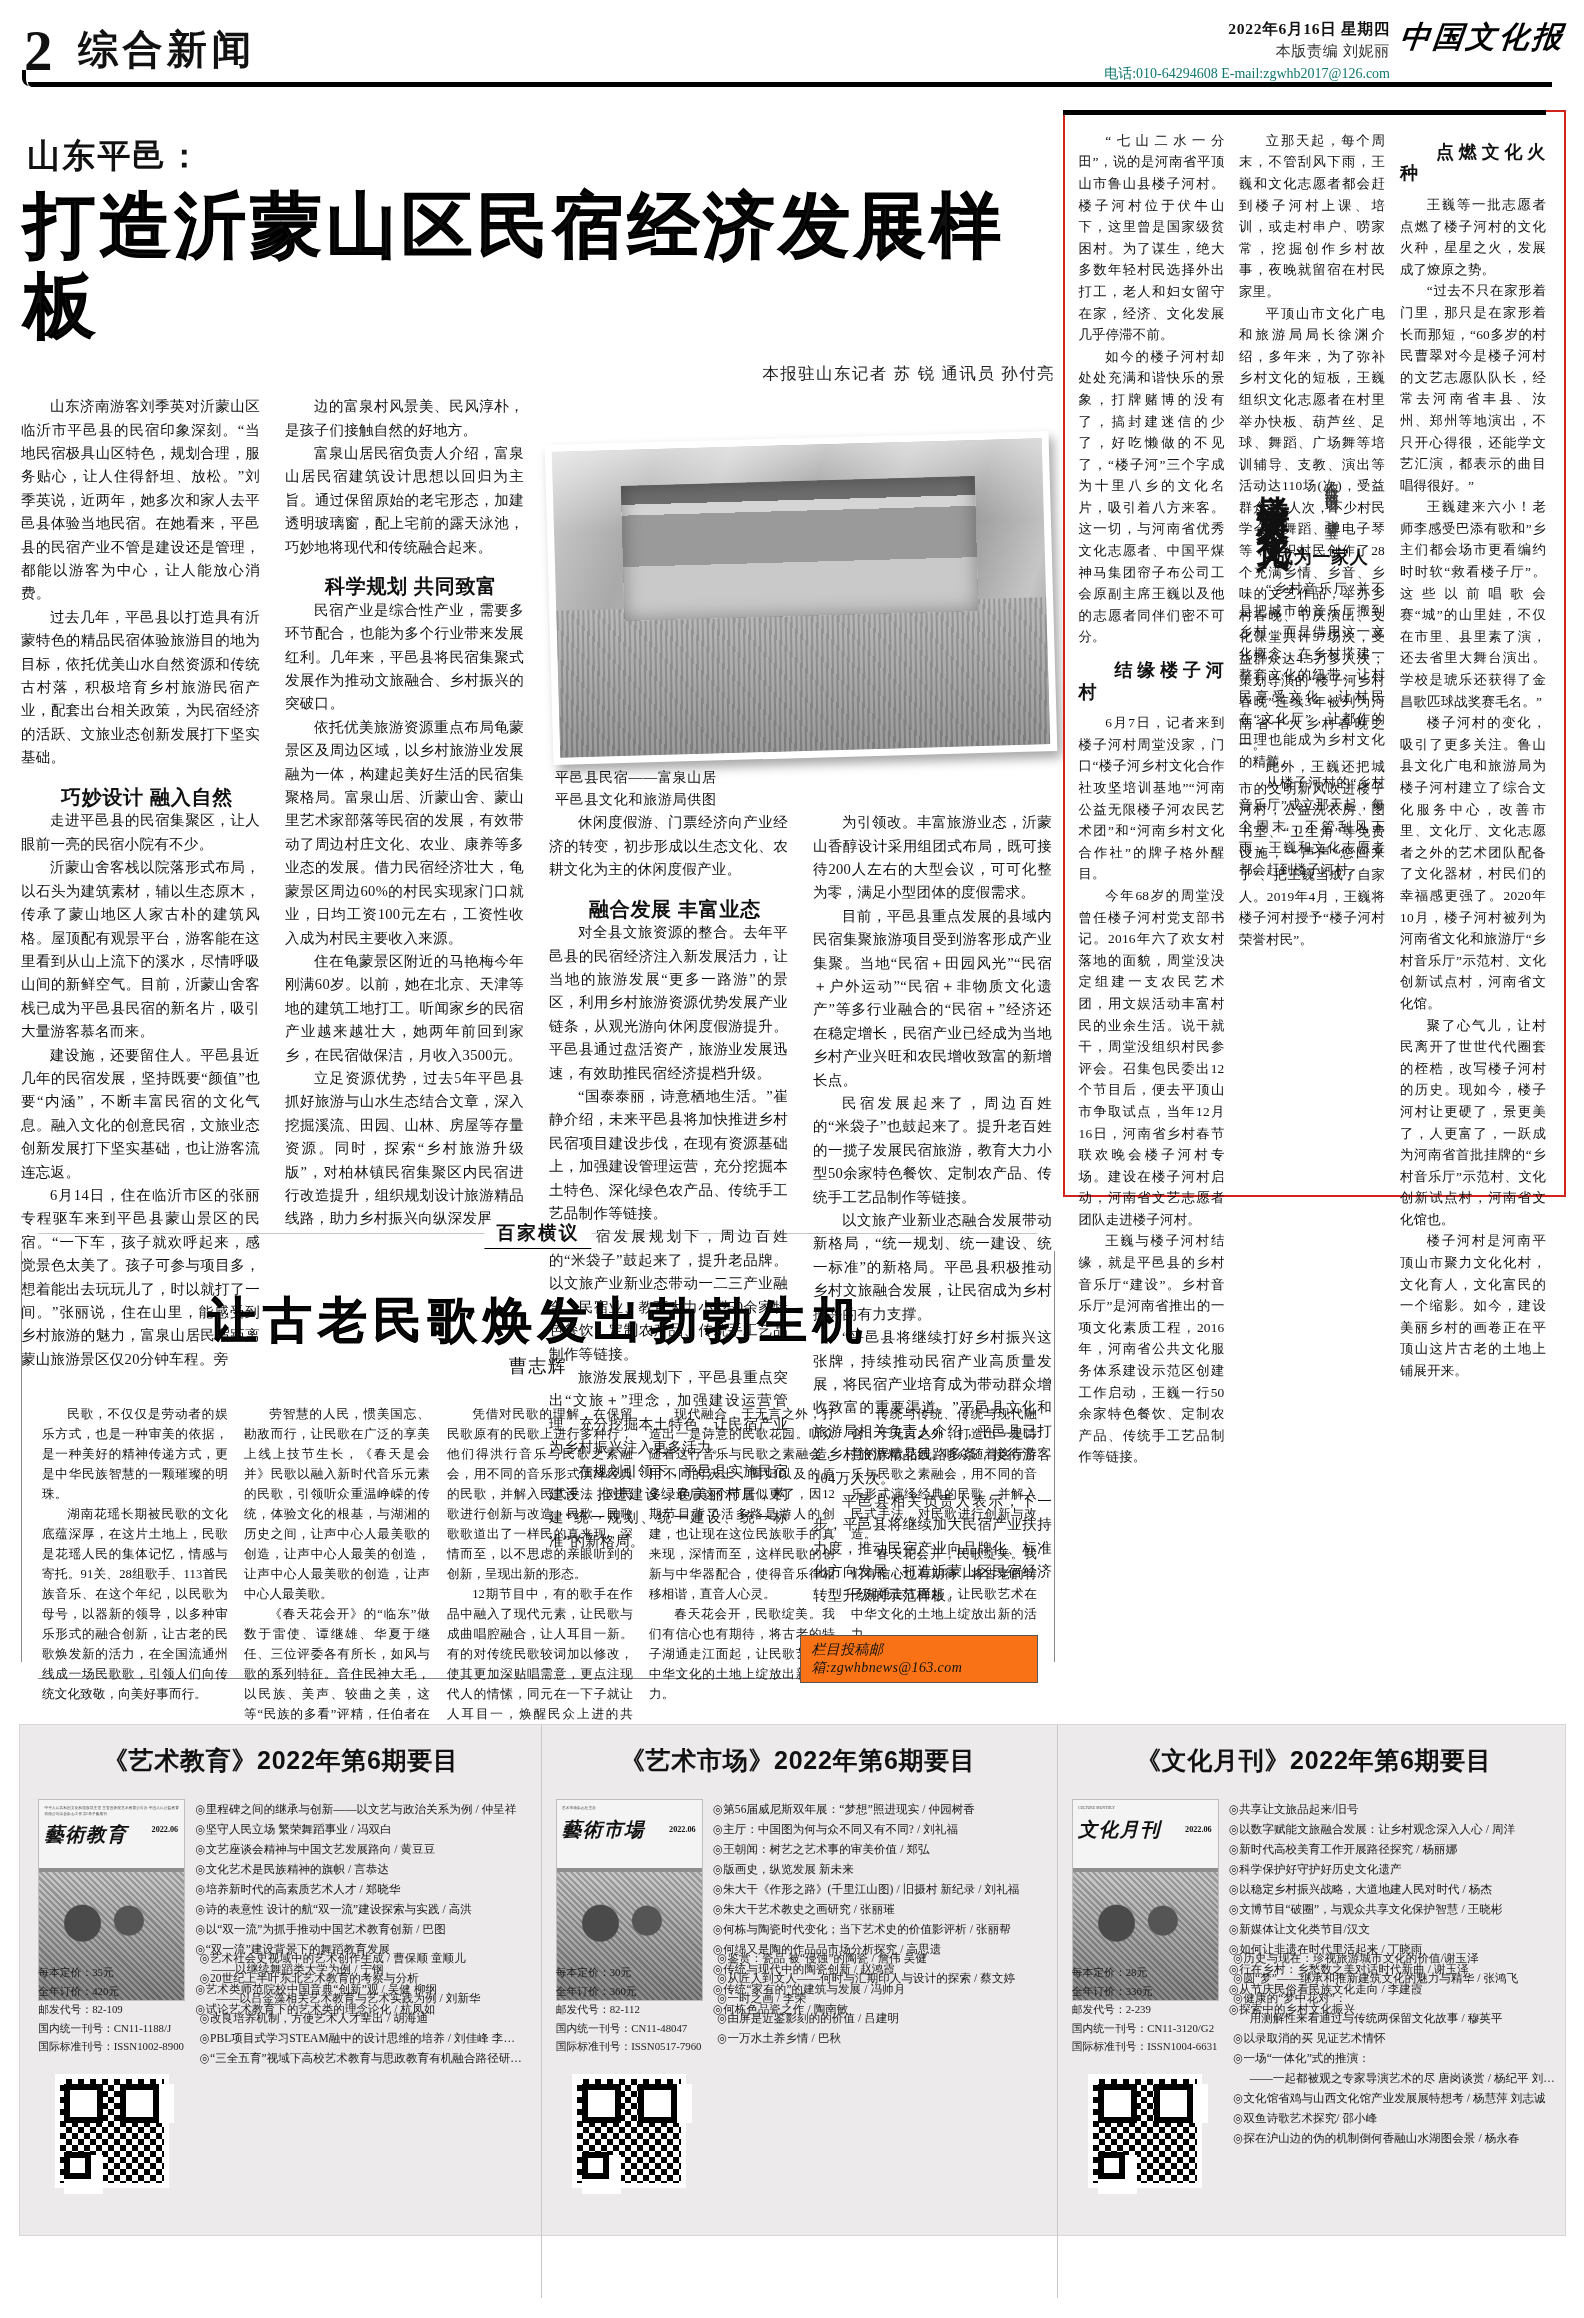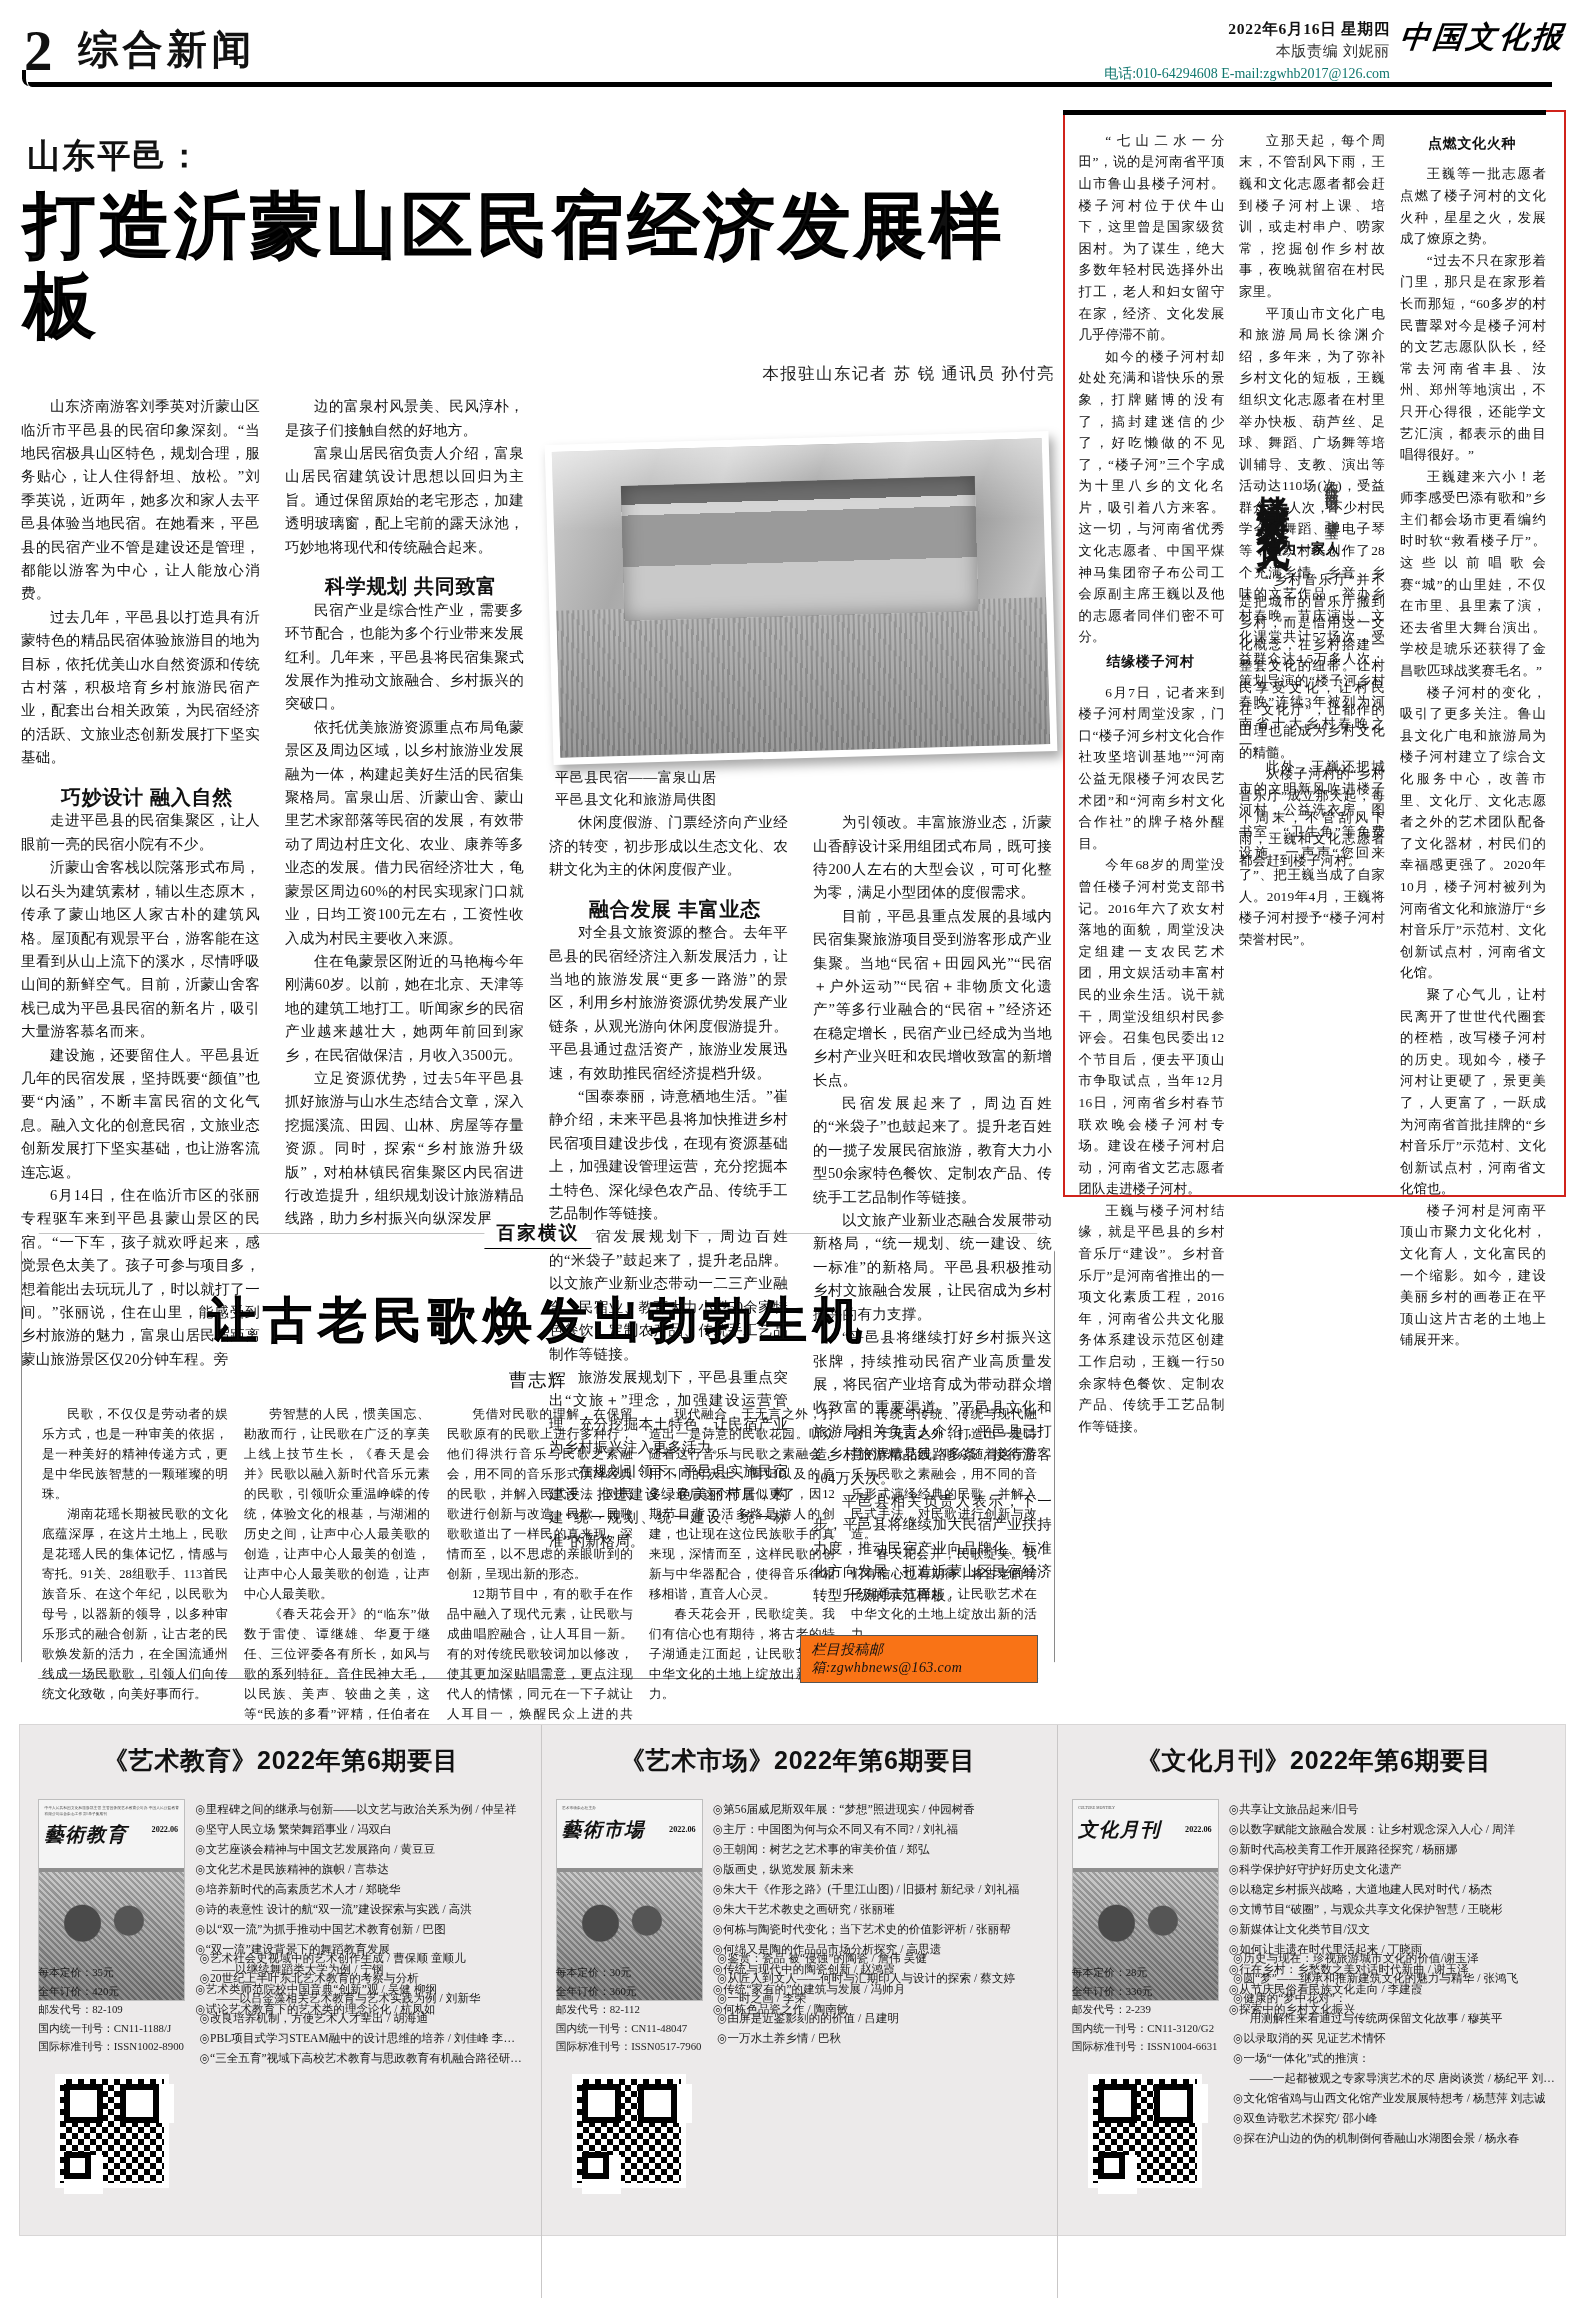--- a/index.html
+++ b/index.html
@@ -134,22 +134,22 @@
   .sc {
     position:absolute; top:10.4px; width:146px;
     font-size:13.4px; line-height:21.6px; text-align:justify; letter-spacing:0.2px;
   }
   .sc p { text-indent:2em; }
   .sc1 { left:1.5px; }
   .sc2 { left:162px; }
   .sc4 { left:323px; }
   .sc-sub {
     font-family:"Liberation Sans", sans-serif;
-    font-weight:700; font-size:14px; letter-spacing:0.7px;
-    margin:3px 0 9px 0; text-indent:0;
+    font-weight:700; font-size:18px; letter-spacing:0.7px;
+    margin:12px 0 9px 0; text-indent:0;
   }
   .vtitle {
     position:absolute; left:175px; top:350px;
     writing-mode: vertical-rl; text-orientation: upright;
     font-family:"Liberation Sans", sans-serif;
     font-weight:700; font-size:33px; letter-spacing:4.5px;
     line-height:42px; height:491px;
   }
   .vbyline {
     position:absolute; left:245px; top:351px;
@@ -175,21 +175,21 @@
     border-bottom:1.5px solid #000;
     text-align:center;
   }
   .op-headline {
     position:absolute; left:0; top:68px; width:1034px; text-align:center;
     font-family:"Liberation Sans", sans-serif;
     font-weight:900; font-size:49px; letter-spacing:6px;
     -webkit-text-stroke:0.7px #000;
   }
   .op-author {
-    position:absolute; left:0; top:148px; width:1034px; text-align:center;
+    position:absolute; left:0; top:134px; width:1034px; text-align:center;
     font-family:"Liberation Sans", sans-serif;
     font-size:18px; letter-spacing:1.5px;
   }
   .op-cols { position:absolute; left:21px; top:184px; width:996px; height:245px; }
   .opc {
     position:absolute; top:0; width:186px;
     font-size:12.6px; line-height:20px; text-align:justify; letter-spacing:0.1px;
   }
   .opc p { text-indent:2em; }
   .opc1{left:0;} .opc2{left:202px;} .opc3{left:405px;} .opc4{left:607px;} .opc5{left:809px;}

